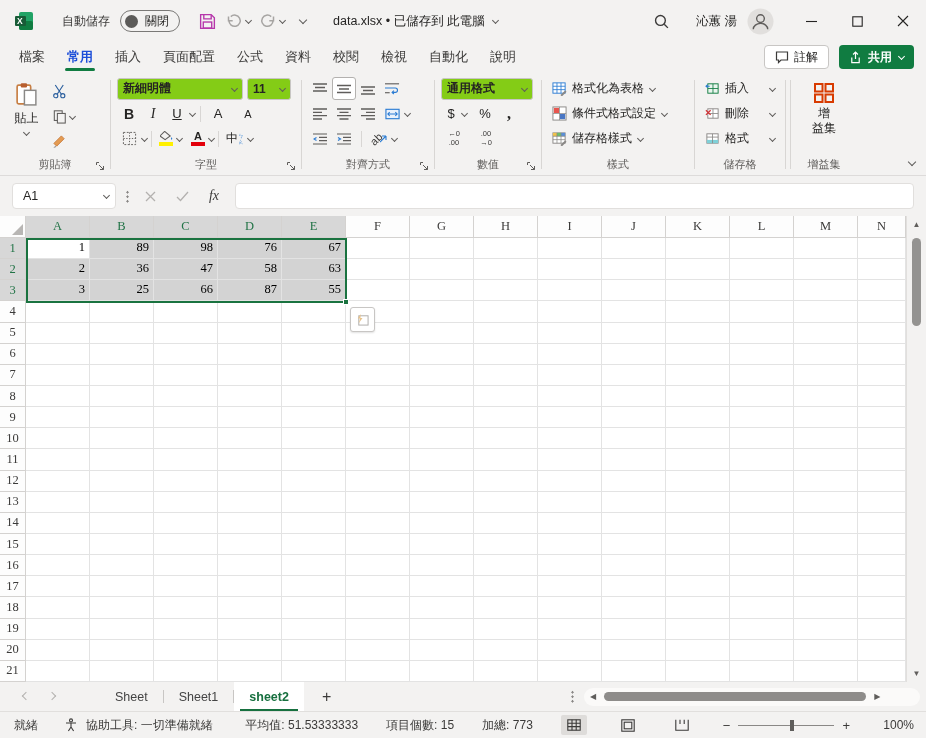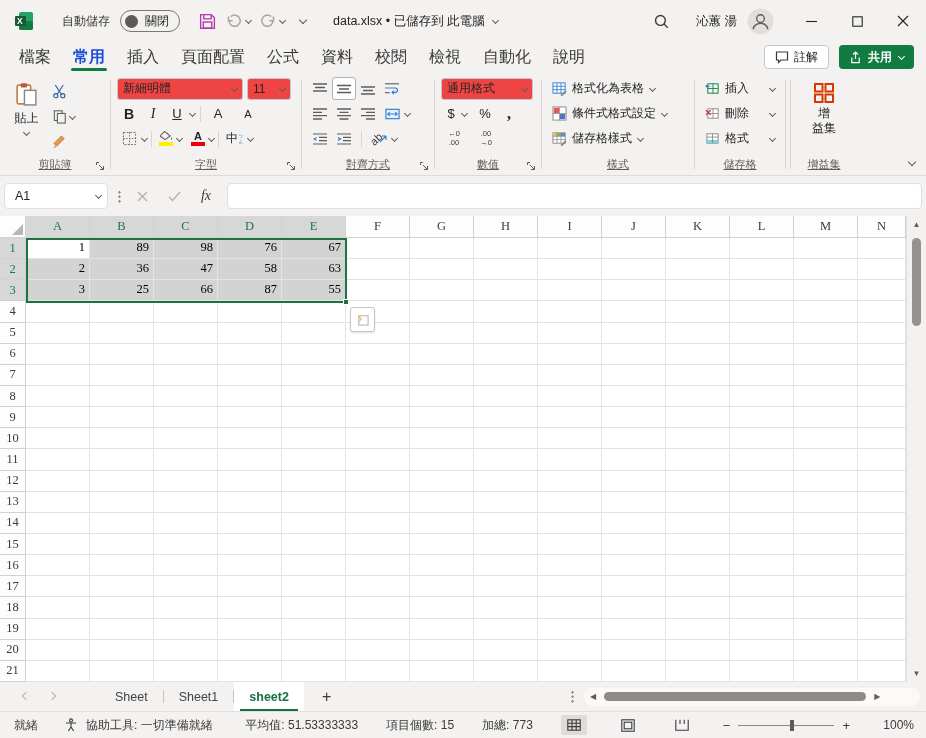--- a/index.html
+++ b/index.html
@@ -17,53 +17,53 @@
   .toggle .knob { width:13px; height:13px; border-radius:50%; background:#5c5b59; }
   .qat { display:flex; align-items:center; margin-left:16px; gap:4px; }
   .qat .btn { padding:4px 2px; display:flex; align-items:center; gap:2px; }
   .doc-title { margin-left:26px; display:flex; align-items:center; gap:8px; color:#252423; font-size:12.5px; }
   .tb-right { margin-left:auto; display:flex; align-items:center; height:100%; }
   .tb-right .user-name { margin:0 10px 0 26px; font-size:12.5px; }
   .winbtn { width:46px; height:100%; display:flex; align-items:center; justify-content:center; }
 
   
   .tabrow { height:30px; display:flex; align-items:center; background:#f3f2f1; padding-left:8px; }
-  .rtab { position:relative; height:100%; display:flex; align-items:center; padding:0 11px; color:#3b3a39; font-size:16px; }
+  .rtab { position:relative; height:100%; display:flex; align-items:center; padding:0 11px; color:#3b3a39; font-size:13px; }
   .rtab.active { color:#1d4ed8; font-weight:700; }
   .rtab.active::after { content:""; position:absolute; left:9px; right:9px; bottom:1px; height:3px; border-radius:2px; background:#107C41; }
   .tabrow-right { margin-left:auto; display:flex; align-items:center; gap:10px; padding-right:12px; }
   .pillbtn { display:flex; align-items:center; gap:5px; border:1px solid #c8c6c4; background:#fff; border-radius:4px; height:24px; padding:0 10px; }
   .sharebtn { display:flex; align-items:center; gap:6px; background:#107C41; color:#fff; border-radius:4px; height:24px; padding:0 10px; font-weight:600; }
   .sharebtn .chev::before { border-color:#fff; }
 
   
   .ribbon { height:104px; background:#f3f2f1; border-bottom:1px solid #dddbda; display:flex; align-items:stretch; padding:2px 0 0 2px; position:relative; }
   .rsep { width:1px; background:#d8d6d4; margin:6px 2px; flex:none; }
   .group { display:flex; flex-direction:column; position:relative; padding:2px 4px 0; flex:none; }
-  .glabel { margin-top:auto; height:19px; text-align:center; font-size:11px; color:#5f5d5b; line-height:17px;text-decoration:underline; }
+  .glabel { margin-top:auto; height:19px; text-align:center; font-size:11px; color:#5f5d5b; line-height:17px; }
   .launcher { position:absolute; right:3px; bottom:4px; }
   .gbody { display:flex; flex:1; }
   .minibtn { width:24px; height:23px; display:flex; align-items:center; justify-content:center; border-radius:3px; }
   .rowline { display:flex; align-items:center; height:25px; }
-  .combo { background:#ef4444; border:1px solid #c8c6c4; border-radius:3px; height:22px; display:flex; align-items:center; padding:0 5px; gap:4px; }
+  .combo { background:#84cc16; border:1px solid #c8c6c4; border-radius:3px; height:22px; display:flex; align-items:center; padding:0 5px; gap:4px;font-weight:bold; }
   .combo .val { flex:1; font-size:12px; white-space:nowrap; overflow:hidden; }
   .bigbtn { display:flex; flex-direction:column; align-items:center; justify-content:flex-start; gap:3px; padding:6px 8px 2px; border-radius:3px; }
   .stylebtn { display:flex; align-items:center; gap:5px; height:25px; padding:0 4px; border-radius:3px; white-space:nowrap; }
   .decbtn { display:flex; flex-direction:column; align-items:center; font-size:7.5px; line-height:1.15; color:#3b3a39; width:26px; }
   .glyph-b { font-weight:700; font-size:14px; }
   .glyph-i { font-style:italic; font-family:"Liberation Serif",serif; font-size:14px; }
   .glyph-u { text-decoration:underline; font-size:13px; }
   .fontA { font-size:13px; position:relative; }
   .swatchbtn { display:flex; flex-direction:column; align-items:center; justify-content:center; width:20px; }
   .swatch { width:14px; height:4px; margin-top:1px; }
   .orient { display:inline-block; transform:rotate(-45deg); color:#3b3a39; font-size:11px; }
   .collapse-chev { position:absolute; right:10px; bottom:8px; }
 
   
-  .formulabar { height:40px; background:#f3f2f1; display:flex; align-items:center; padding:0 4px; gap:10px; }
+  .formulabar { height:40px; background:#f3f2f1; display:flex; align-items:center; padding:0 12px; gap:10px; }
   .namebox { background:#fff; border-radius:4px; width:104px; height:26px; display:flex; align-items:center; padding:0 6px 0 10px; border:1px solid #e1dfdd; }
   .namebox .val { flex:1; font-size:12.5px; }
   .vdots { width:3px; height:13px; background:radial-gradient(circle, #8a8886 1.1px, transparent 1.3px); background-size:3px 4.5px; }
   .fbtn { width:22px; height:22px; display:flex; align-items:center; justify-content:center; color:#8a8886; }
   .fx { font-family:"Liberation Serif", serif; font-style:italic; font-size:14px; color:#3b3a39; }
   .formula-input { flex:1; background:#fff; border:1px solid #e1dfdd; border-radius:4px; height:26px; padding:0 8px; line-height:24px; }
 
   
   .sheet-area { height:466px; display:flex; position:relative; background:#fff; }
   #grid-table { width:906px; height:466px; display:grid; grid-template-columns:26px repeat(13,64px) 48px; grid-template-rows:22px repeat(21,21.143px); background:#fff; position:relative; }

